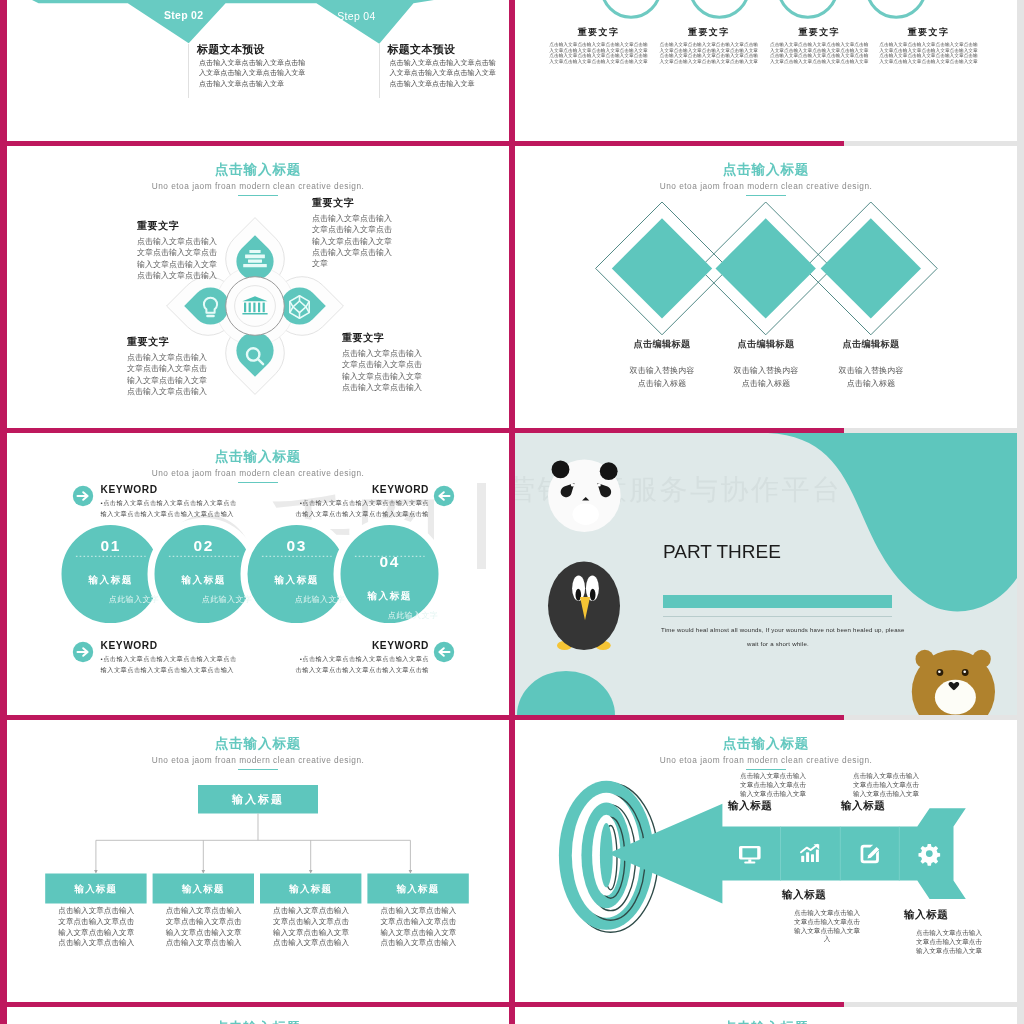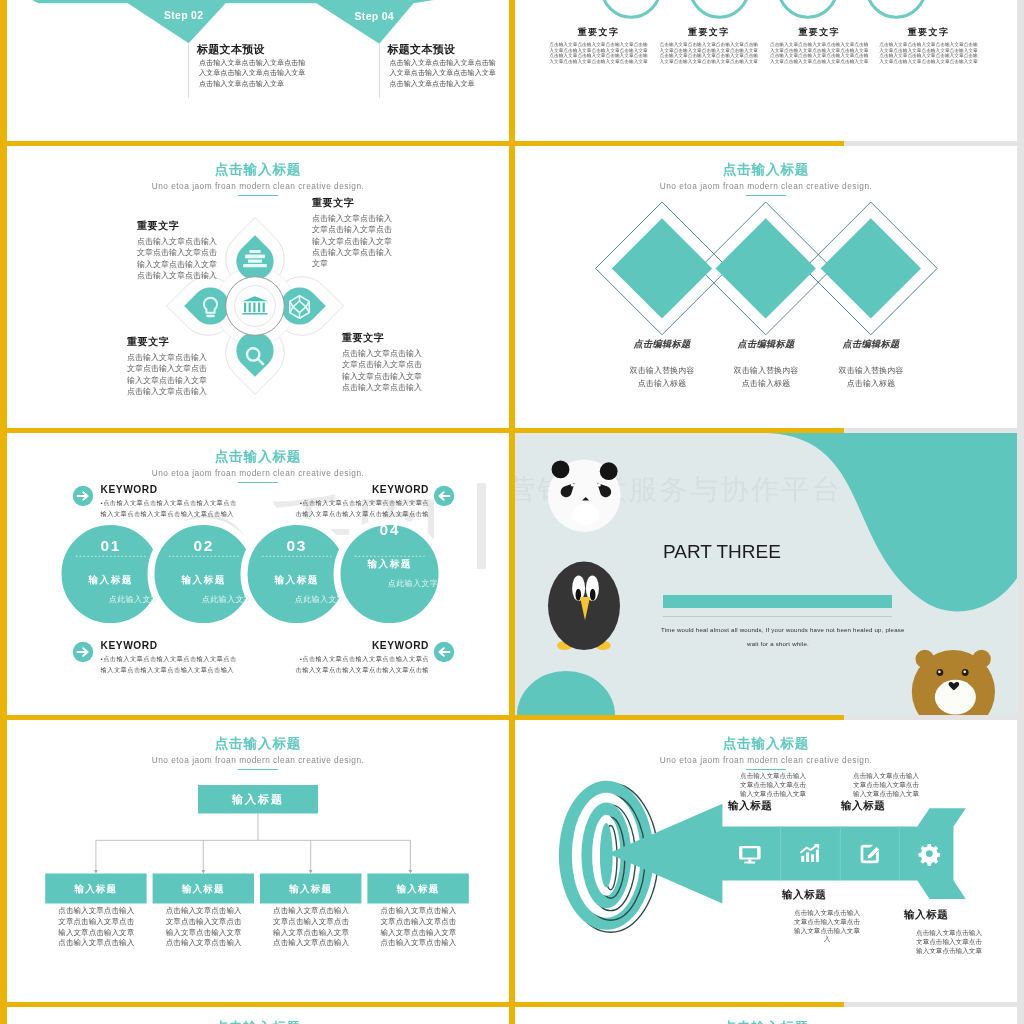--- a/index.html
+++ b/index.html
@@ -1,36 +1,36 @@
 <!DOCTYPE html>
 <html><head>
 <meta charset="utf-8">
 <title>PPT Template Preview</title>
 <style>
   html,body{margin:0;padding:0;}
   body{width:1024px;height:1024px;background:#e4e4e4;overflow:hidden;
        font-family:"Liberation Sans",sans-serif;-webkit-font-smoothing:antialiased;}
-  #page{position:relative;width:844px;height:1024px;background:#eab308;}
+  #page{position:relative;width:844px;height:1024px;background:#be185d;}
   .slide{position:absolute;width:502px;height:282px;background:#fff;overflow:hidden;}
   .s-title{position:absolute;left:0;width:502px;text-align:center;color:#63c8bf;
            font-weight:bold;font-size:13.6px;letter-spacing:.85px;line-height:1;}
   .s-sub{position:absolute;left:0;width:502px;text-align:center;color:#8a8a8a;
          font-size:8.3px;letter-spacing:.5px;line-height:1;}
   .s-rule{position:absolute;height:1.6px;background:#64c9c0;left:231px;width:40px;}
   .bodytxt{color:#4c4c4c;line-height:1.55;}
   .ttl{color:#1f1f1f;font-weight:bold;}
   svg{display:block;overflow:visible;}
   .fc-col{position:absolute;top:169px;width:99px;text-align:center;}
   .fc-t{font-size:9px;font-weight:bold;color:#1f1f1f;letter-spacing:1.4px;line-height:1;}
   .fc-b{margin-top:5px;font-size:4.7px;line-height:5.6px;color:#4c4c4c;letter-spacing:0;white-space:nowrap;}
   .pblk{position:absolute;text-align:left;}
   .pt{font-size:10px;font-weight:bold;color:#1b1b1b;letter-spacing:.6px;line-height:1.3;}
   .pb{margin-top:4px;font-size:8px;line-height:11.3px;color:#5a5a5a;letter-spacing:0;white-space:nowrap;}
   .dcap{position:absolute;top:193px;width:162px;text-align:center;}
-  .dct{font-size:9.2px;font-weight:bold;color:#3a3a3a;letter-spacing:.3px;line-height:1.1;font-style:italic;}
+  .dct{font-size:9.2px;font-weight:bold;color:#3a3a3a;letter-spacing:.3px;line-height:1.1;}
   .dcl{margin-top:18px;font-size:8px;color:#555;letter-spacing:.1px;line-height:1.1;}
   .dcl2{margin-top:4px;font-size:8px;color:#555;letter-spacing:.1px;line-height:1.1;}
   .wm{position:absolute;left:153px;top:45px;}
   .kcn{position:absolute;width:97px;text-align:center;color:#fff;}
   .knum{font-size:15.5px;font-weight:bold;letter-spacing:1.5px;line-height:1;}
   .ktt{margin-top:20px;font-size:9.6px;font-weight:bold;letter-spacing:1.5px;}
   .ksub{margin-top:7px;font-size:8px;color:#e3f5f2;letter-spacing:.4px;text-align:right;}
   .kw{position:absolute;}
   .kwt{font-size:10.2px;font-weight:bold;color:#1b1b1b;letter-spacing:.55px;line-height:1;}
   .kwb{margin-top:3px;font-size:6.25px;line-height:10.6px;color:#3f3f3f;white-space:nowrap;letter-spacing:.42px;}
@@ -51,21 +51,21 @@
 
 <div id="page">
 
 <div class="slide" style="left:7px;top:-141px">
   <svg width="502" height="282" viewBox="0 0 502 282" style="position:absolute;left:0;top:0">
     <polygon points="25,130 495,130 406.5,144.3 372.3,184.7 309.4,144.3 218.6,144.3 181.7,184.2 120.8,144.3 31.6,144.3 25,141" fill="#68cbc2"></polygon>
   </svg>
   <div style="position:absolute;left:181.2px;top:184.7px;width:1px;height:54px;background:#e0e0e0"></div>
   <div style="position:absolute;left:371.8px;top:185.2px;width:1px;height:54px;background:#e0e0e0"></div>
   <div style="position:absolute;left:139.7px;top:150px;width:74px;text-align:center;color:#ffffff;font-size:10.5px;font-weight:bold;letter-spacing:.3px">Step 02</div>
-  <div style="position:absolute;left:330.3px;top:150.5px;width:74px;text-align:center;color:#ffffff;font-size:10.5px;font-weight:bold;letter-spacing:.3px">Step 04</div>
+  <div style="position:absolute;left:330.3px;top:150.5px;width:74px;text-align:left;color:#ffffff;font-size:10.5px;font-weight:normal;letter-spacing:.3px">Step 04</div>
   <div class="ttl" style="position:absolute;left:190px;top:183px;font-size:11px;letter-spacing:.3px">标题文本预设</div>
   <div class="bodytxt" style="position:absolute;left:192px;top:199px;font-size:7.1px;line-height:10.3px;white-space:nowrap">
     <div>点击输入文章点击输入文章点击输</div>
     <div>入文章点击输入文章点击输入文章</div>
     <div>点击输入文章点击输入文章</div>
   </div>
   <div class="ttl" style="position:absolute;left:380.5px;top:183px;font-size:11px;letter-spacing:.3px">标题文本预设</div>
   <div class="bodytxt" style="position:absolute;left:382.5px;top:199px;font-size:7.1px;line-height:10.3px;white-space:nowrap">
     <div>点击输入文章点击输入文章点击输</div>
     <div>入文章点击输入文章点击输入文章</div>
@@ -286,21 +286,21 @@
   <div class="kcn" style="left:148.2px;top:105px">
     <div class="knum">02</div>
     <div class="ktt">输入标题</div>
     <div class="ksub">点此输入文字</div>
   </div>
   <div class="kcn" style="left:241.2px;top:105px">
     <div class="knum">03</div>
     <div class="ktt">输入标题</div>
     <div class="ksub">点此输入文字</div>
   </div>
-  <div class="kcn" style="left:334.2px;top:89px">
+  <div class="kcn" style="left:334.2px;top:121px">
     <div class="knum">04</div>
     <div class="ktt">输入标题</div>
     <div class="ksub">点此输入文字</div>
   </div>
 
   <div class="kw" style="left:93.6px;top:52px;text-align:left">
     <div class="kwt">KEYWORD</div>
     <div class="kwb">
           <div>•点击输入文章点击输入文章点击输入文章点击</div>
           <div>输入文章点击输入文章点击输入文章点击输入</div>

